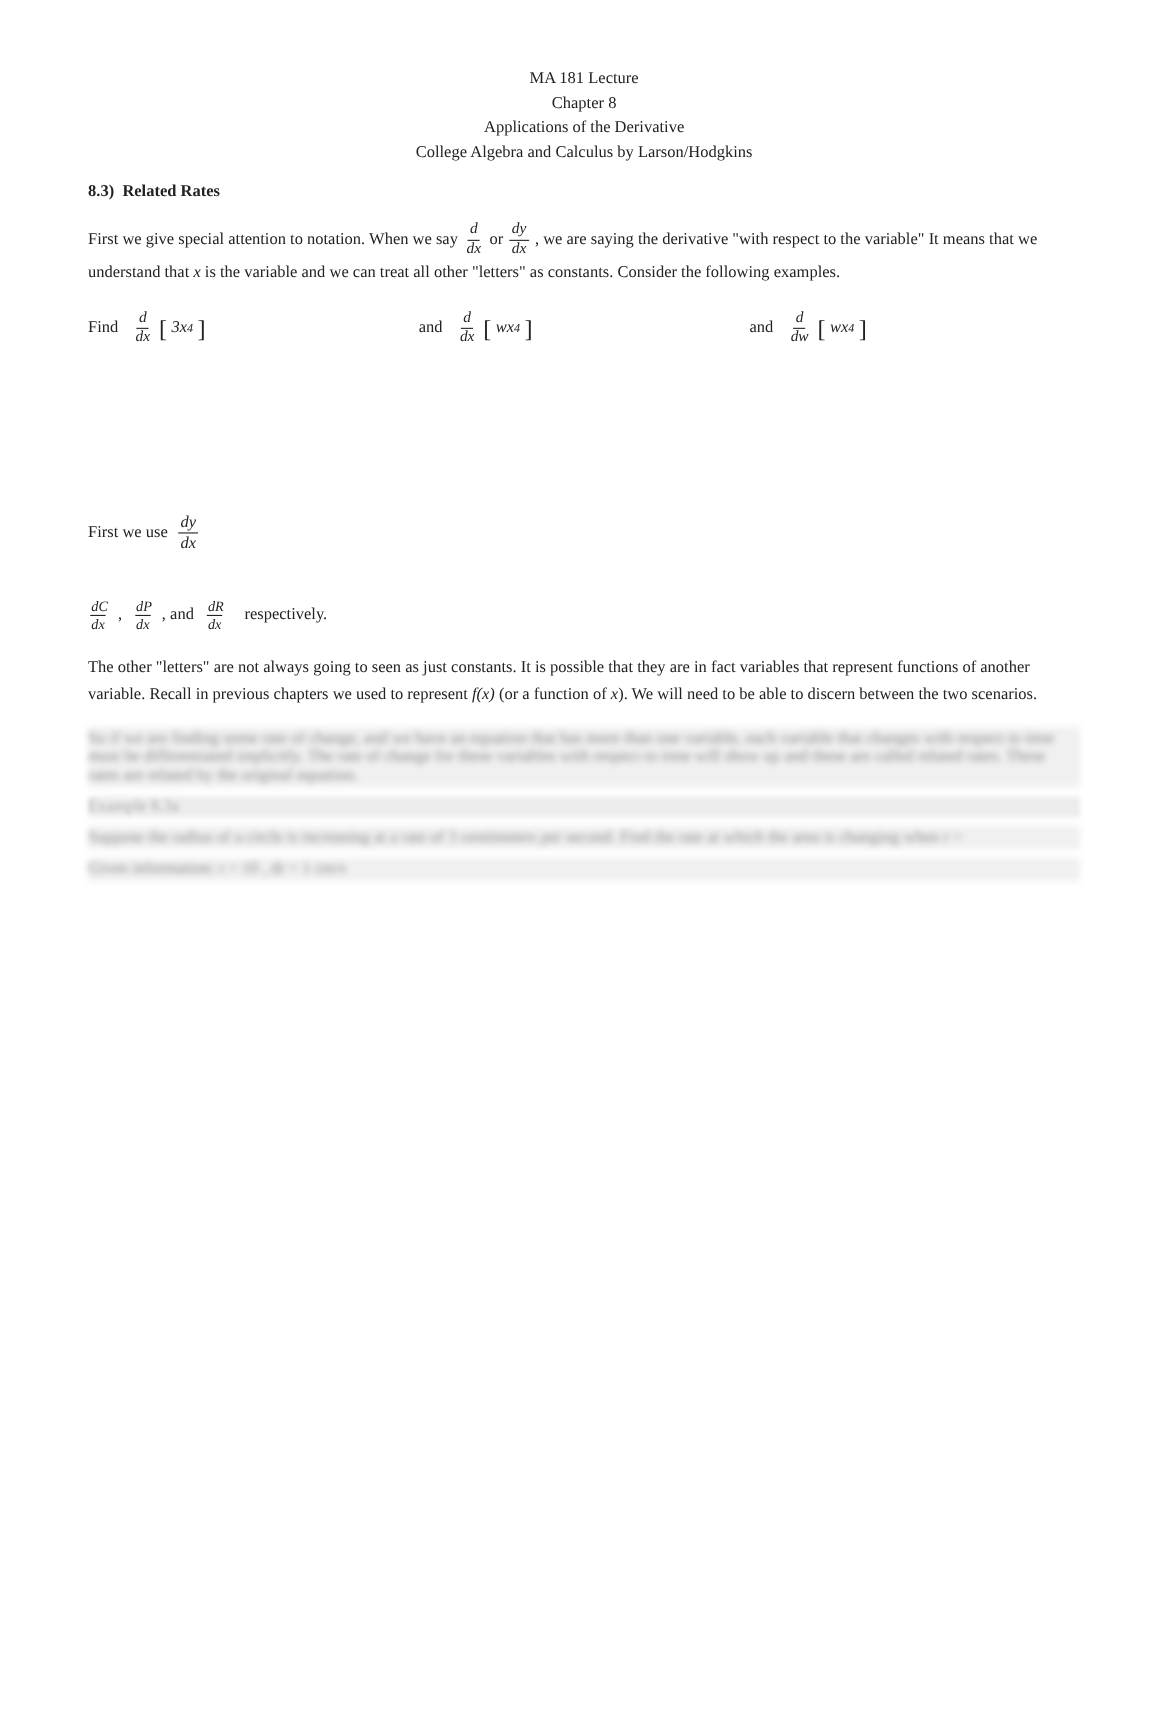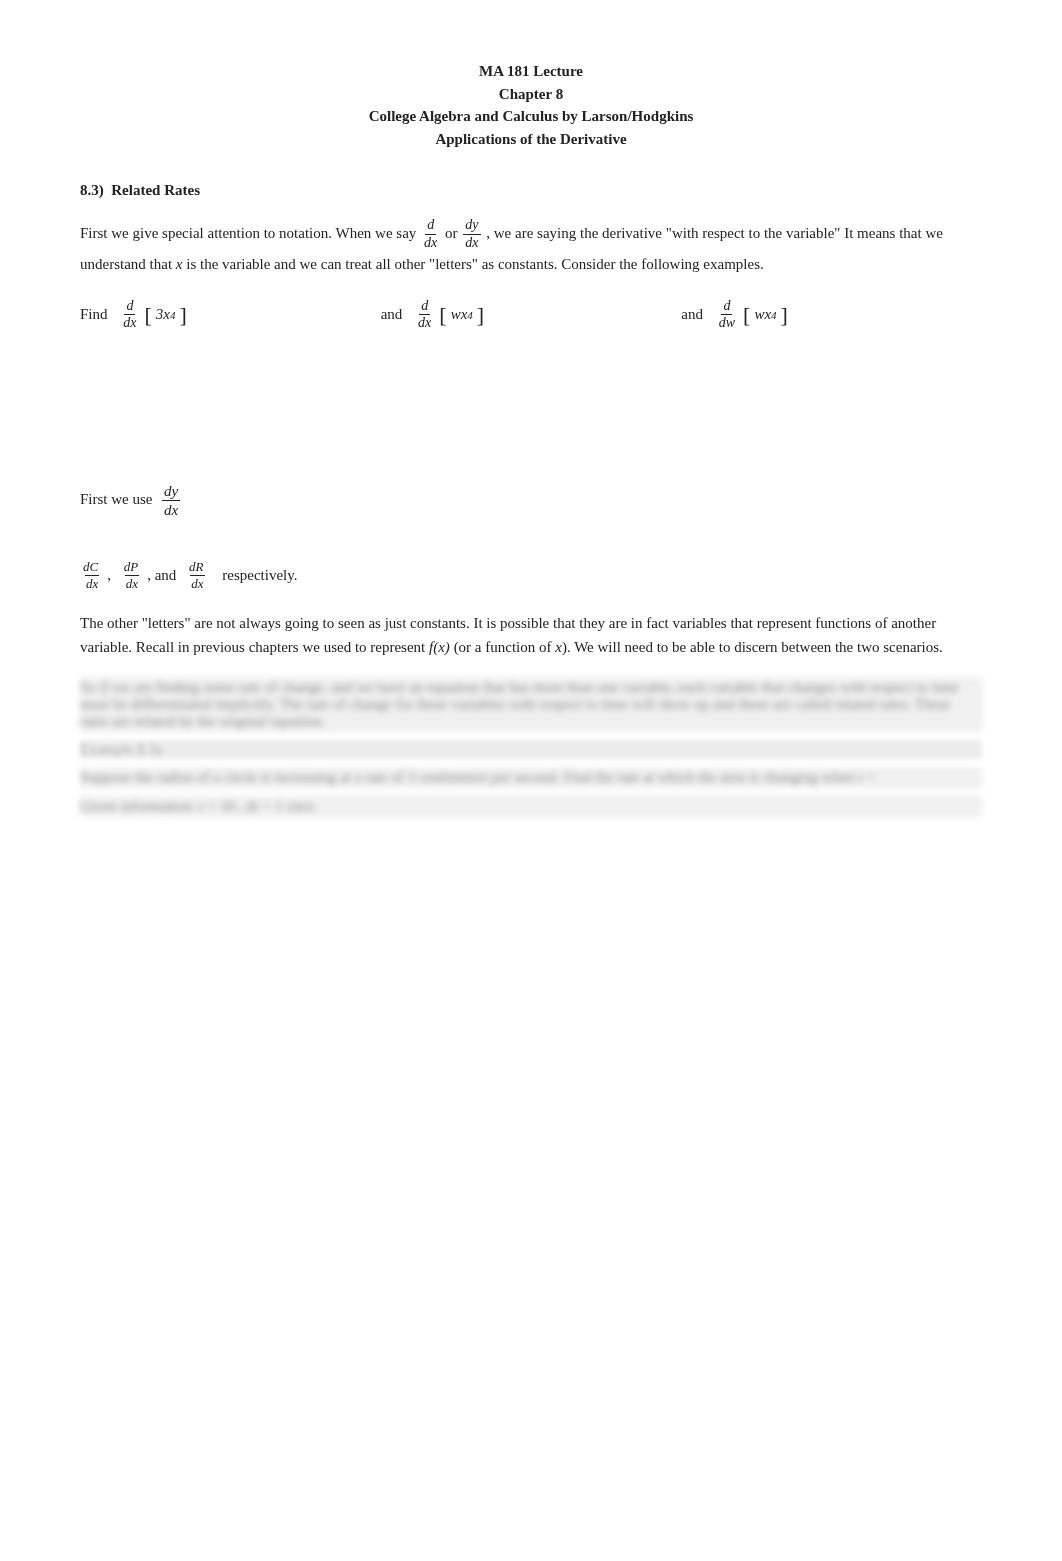--- a/index.html
+++ b/index.html
@@ -7,22 +7,22 @@
       background: #fff;
       font-family: "Times New Roman", Times, serif;
       font-size: 15px;
       color: #222;
       width: 1062px;
       min-height: 1561px;
       padding: 60px 80px;
     }
     .header {
       text-align: center;
-      font-weight: bold;
-      margin-bottom: 32px;
+      font-weight: normal;
+      margin-bottom: 16px;
       line-height: 1.5;
     }
     .section-title {
       font-weight: bold;
       margin-bottom: 18px;
       font-size: 15px;
       font-family: Liberation Serif, serif;
     }
     .para {
       margin-bottom: 10px;
@@ -116,21 +116,21 @@
       display: block;
       margin: 4px 0;
       padding: 1px 0;
     }
     .blurred-section {
       margin: 18px 0 12px 0;
     }
     .small-frac {
       display: inline-flex;
       flex-direction: column;
-      align-items: flex-end;
+      align-items: flex-start;
       vertical-align: middle;
       margin: 0 2px;
       font-style: italic;
     }
     .small-frac .num {
       padding: 0 1px;
       font-size: 13px;
       line-height: 1.2;
     }
     .small-frac .den {
@@ -142,22 +142,22 @@
     .sup { font-size: 11px; vertical-align: super; }
   </style>
 </head>
 <body>
 
 <div>
 
   <div class="header">
     <div>MA 181 Lecture</div>
     <div>Chapter 8</div>
+    <div>Applications of the Derivative</div>
     <div>College Algebra and Calculus by Larson/Hodgkins</div>
-    <div>Applications of the Derivative</div>
   </div>
 
   <div class="section-title">
     <span>8.3)</span>&nbsp;&nbsp;<span>Related Rates</span>
   </div>
 
   <div class="para">
     <span>First we give special attention to notation. When we say</span>
     
     <span class="frac">

